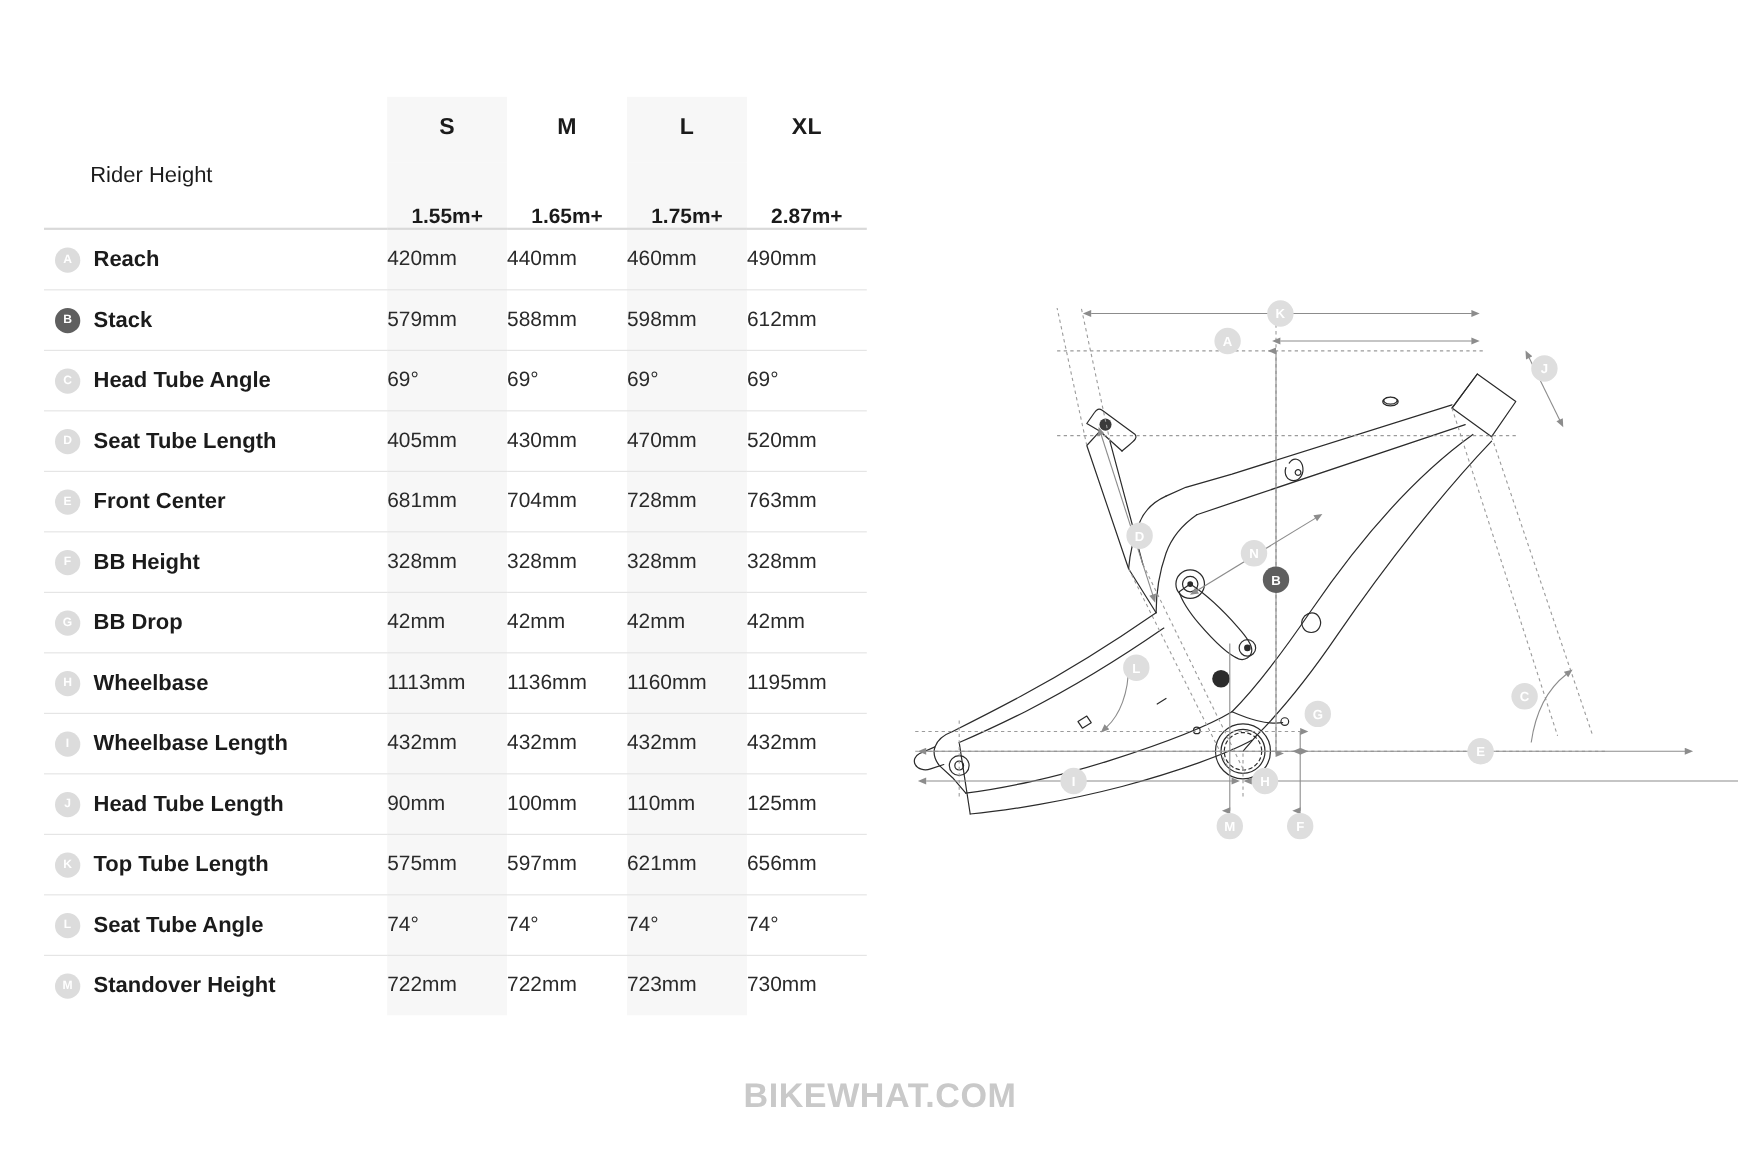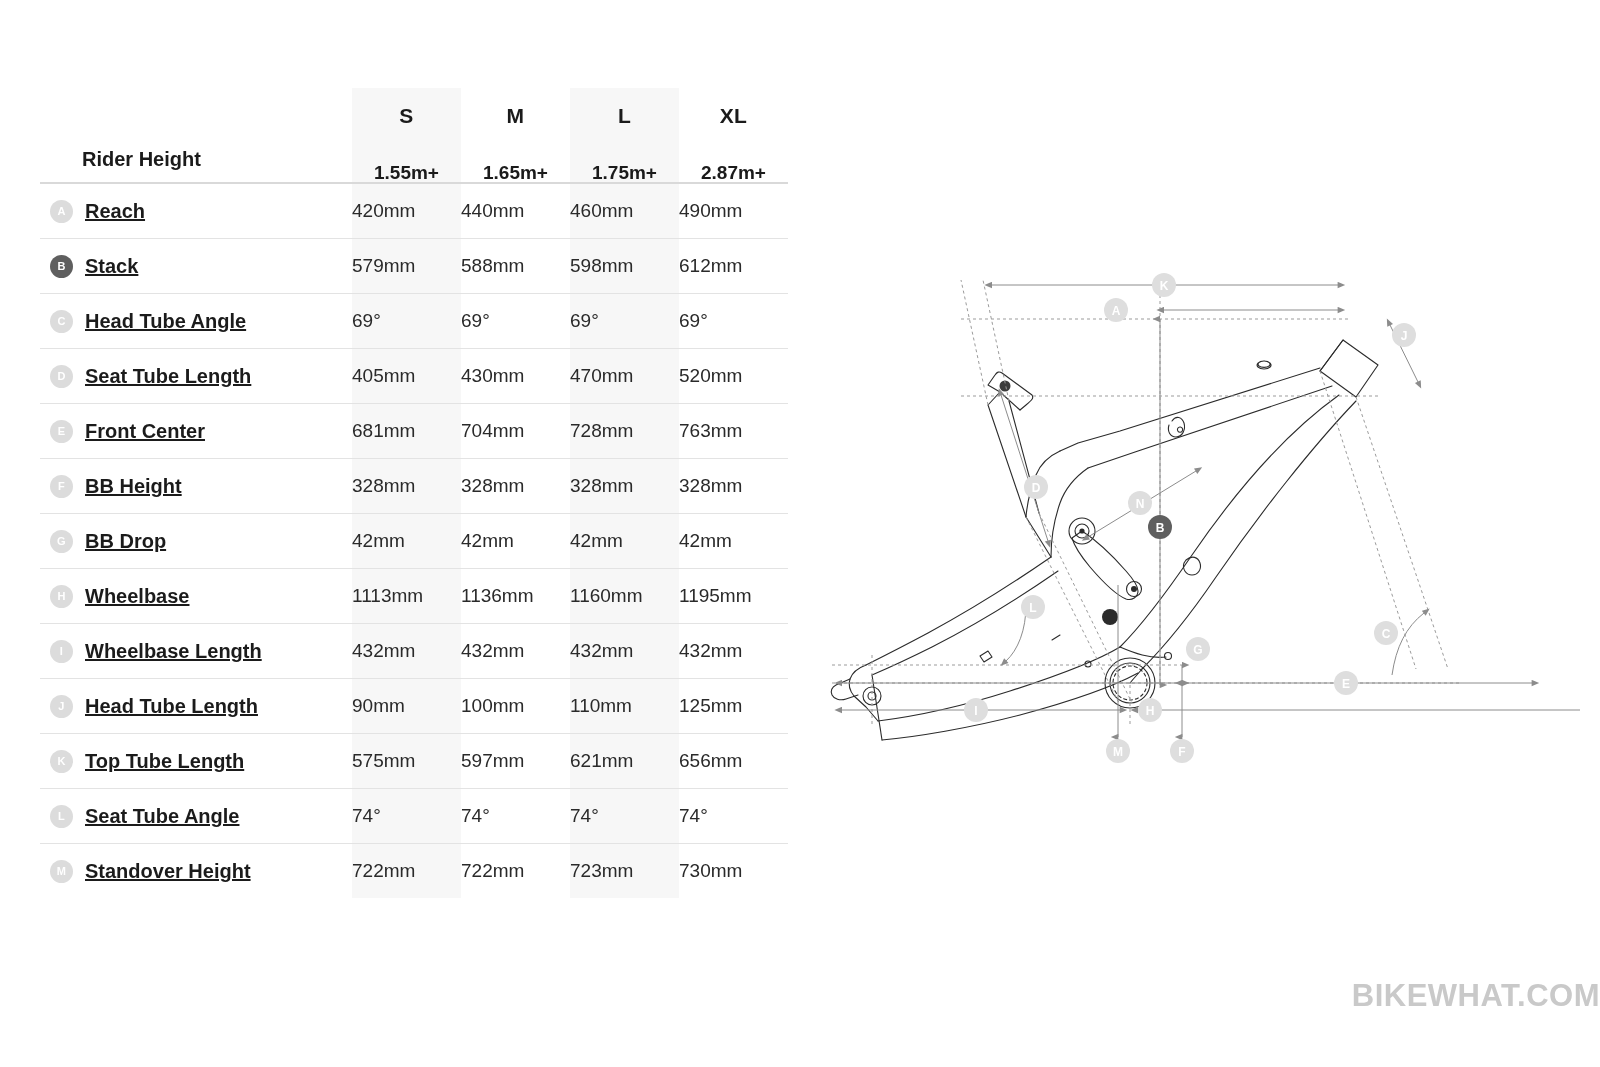--- a/index.html
+++ b/index.html
@@ -50,23 +50,23 @@
     padding-bottom: 22px;
   }
   .hdr-size-height {
     font-size: 19px;
     line-height: 1;
   }
   .hdr-label {
     text-align: left;
     padding-left: 42px;
     font-size: 20px;
-    font-weight: bold;
+    font-weight: normal;
     vertical-align: bottom;
-    padding-bottom: 11px;
+    padding-bottom: 36px;
   }
 
   
   .shade { background: #f7f7f7; }
 
   
   .row-sep td {
     border-top: 1px solid #e3e3e3;
   }
   .row-thick td {
@@ -95,39 +95,38 @@
     text-align: center;
     letter-spacing: .2px;
   }
   .badge.dark { background: #5f5f5f; }
   .badge.empty { background: #f0f0f0; color: #f0f0f0; }
   .lbl-text {
     font-size: 20px;
     font-weight: bold;
     color: #1b1b1b;
     white-space: nowrap;
-    text-decoration: underline;
   }
   .row-muted .lbl-text { color: #d2d2d2; font-weight: bold; }
 
   .val-cell {
     text-align: left;
     font-size: 19px;
     color: #2a2a2a;
     height: 54px;
     padding: 0;
   }
 
   
   #watermark {
     position: absolute;
     left: 0;
     top: 978px;
     width: 1600px;
-    text-align: right;
+    text-align: center;
     font-size: 31px;
     font-weight: bold;
     letter-spacing: .5px;
     color: #c9c9c9;
     font-family: "Liberation Sans", sans-serif;
   }
 
   
   #bike-diagram {
     position: absolute;

